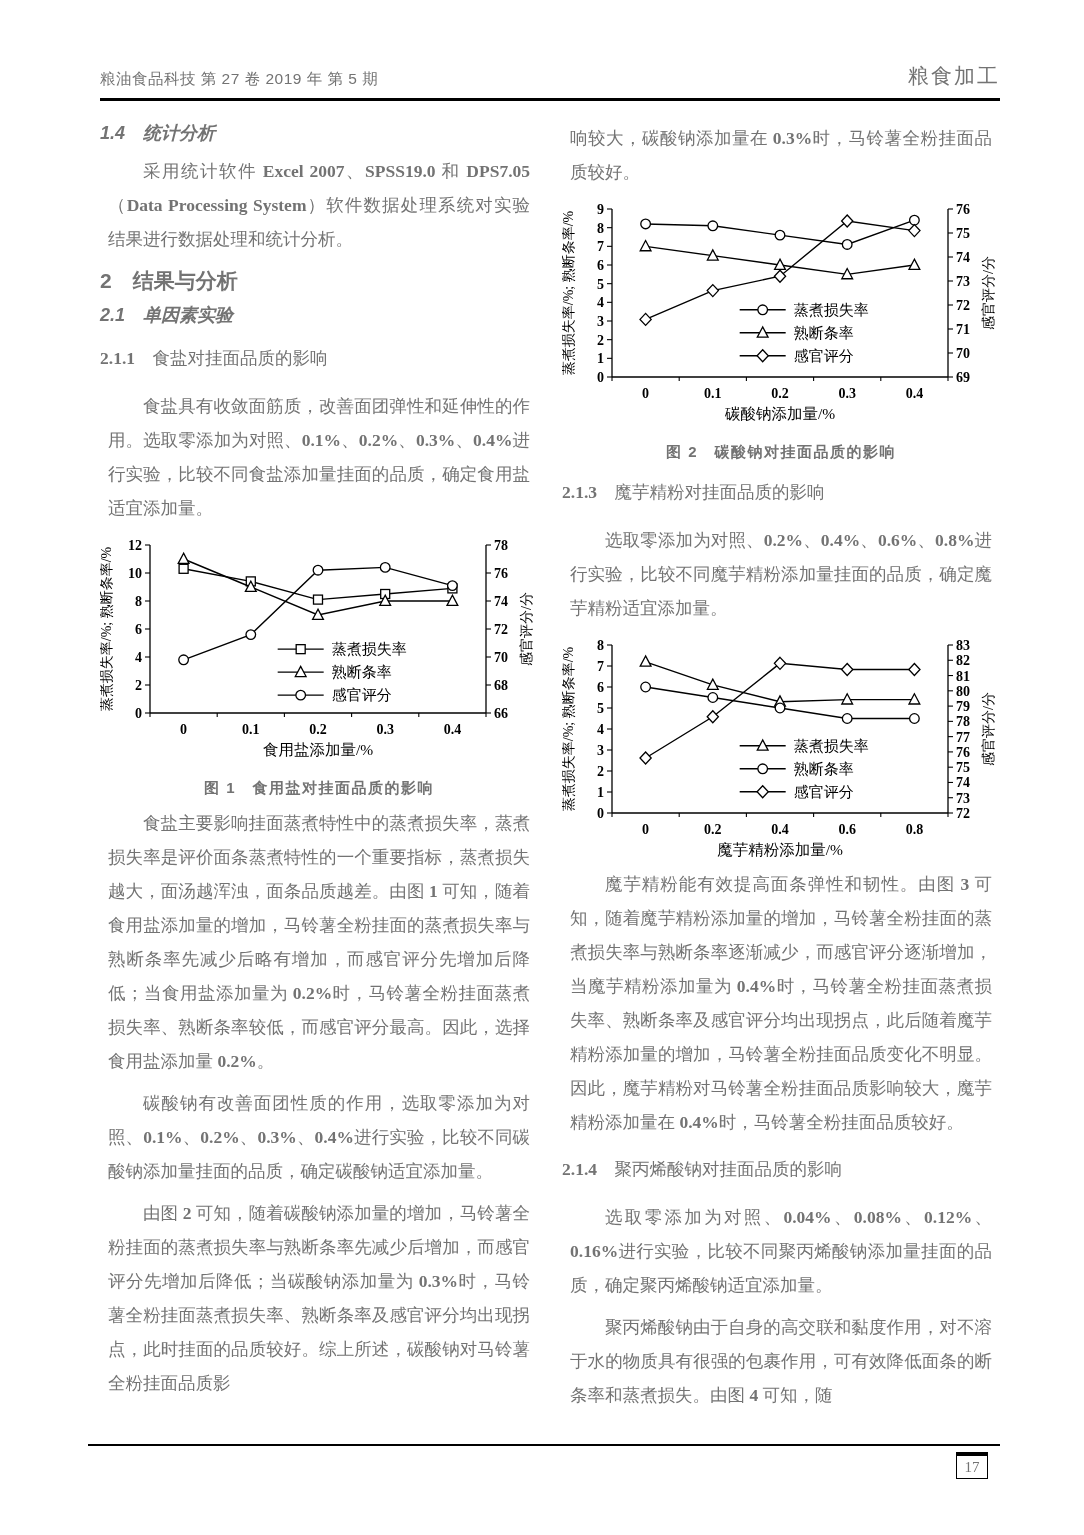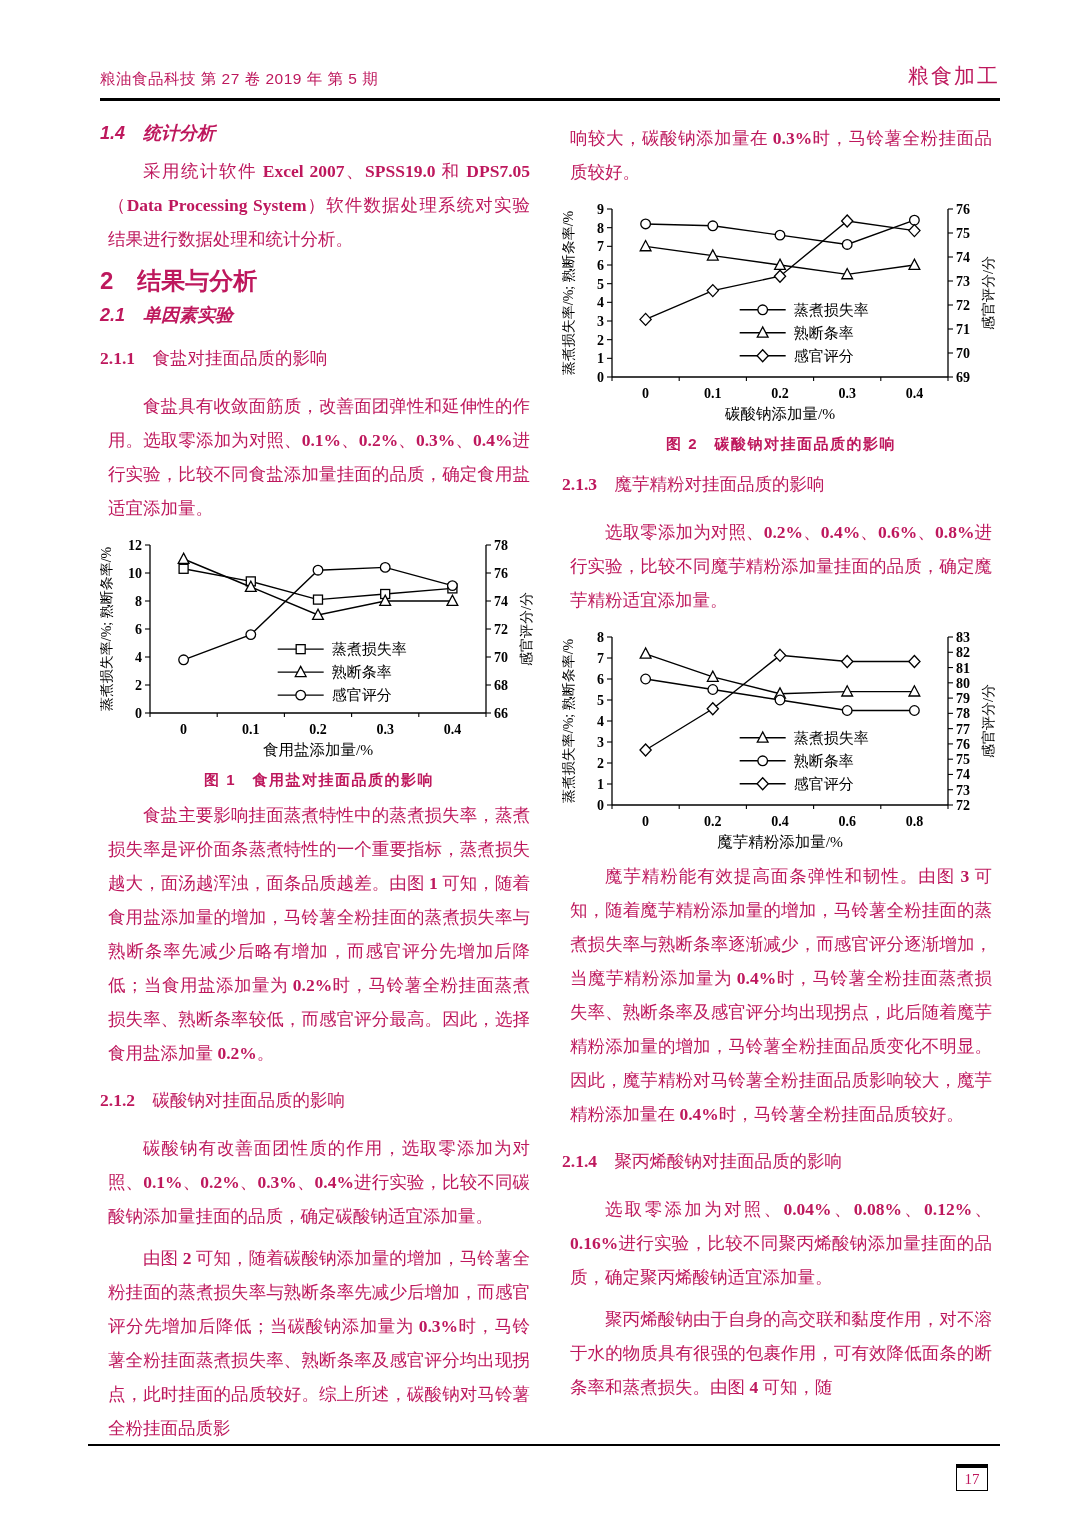--- a/index.html
+++ b/index.html
@@ -1,39 +1,39 @@
 <!DOCTYPE html>
 <html><head>
 <meta charset="utf-8">
 <style>
   html,body{margin:0;padding:0;background:#e8e8e8;}
   .page{position:relative;width:1084px;height:1535px;background:#fff;overflow:hidden;
-        font-family:"Liberation Serif","DejaVu Serif",serif;color:#be185d;}
+        font-family:"Liberation Serif","DejaVu Serif",serif;color:#737373;}
   .header{position:absolute;top:62px;left:100px;width:900px;display:flex;
           justify-content:space-between;align-items:flex-end;padding-bottom:8px;
           border-bottom:3px solid #000;}
   .header-left{font-family:"Liberation Sans","DejaVu Sans",sans-serif;font-size:15.5px;letter-spacing:.5px;}
   .header-right{font-family:"Liberation Sans","DejaVu Sans",sans-serif;font-size:21px;font-weight:normal;letter-spacing:2px;}
   .columns{position:absolute;top:113px;left:100px;width:900px;display:flex;gap:24px;}
   .col{width:438px;font-size:17.5px;line-height:34px;text-align:justify;}
   .para{margin:8px;text-indent:2em;}
   .para.noindent{text-indent:0;}
   .h-sub{font-family:"Liberation Sans","DejaVu Sans",sans-serif;font-weight:bold;
          font-size:18px;line-height:26px;margin:7px 0 5px;text-indent:0;font-style:italic;}
   .h-main{font-family:"Liberation Sans","DejaVu Sans",sans-serif;font-weight:bold;
-          font-size:24px;line-height:28px;margin:11px 0 7px;text-indent:0;}
+          font-size:21px;line-height:28px;margin:11px 0 7px;text-indent:0;}
   .h-s3{font-size:17.5px;font-weight:normal;line-height:33px;margin:14px 0;text-indent:0;}
   .figure{margin:8px 0 4px;text-align:center;}
   .figure svg{display:block;margin:0 auto;}
   .figcap{font-family:"Liberation Sans","DejaVu Sans",sans-serif;font-weight:bold;
-          font-size:15px;line-height:20px;letter-spacing:1.5px;margin-top:11px;text-indent:0;}
+          font-size:15px;line-height:20px;letter-spacing:1.5px;margin-top:19px;text-indent:0;}
   .footer-line{position:absolute;top:1444px;left:88px;width:912px;height:2px;background:#000;}
   .page-num{position:absolute;top:1452px;left:956px;width:30px;height:22px;
             border:1px solid #000;border-top:4px solid #000;display:flex;
-            align-items:center;justify-content:center;font-size:15px;margin-top:12px;}
+            align-items:center;justify-content:center;font-size:15px;}
   b{font-weight:bold;}
 </style>
 </head>
 <body>
 
 <div class="page">
 
   <div class="header">
     <span class="header-left">粮油食品科技 第 27 卷  2019 年  第 5 期</span>
     <span class="header-right">粮食加工</span>
@@ -121,21 +121,20 @@
             <polygon points="200.68,133.35999999999999 195.28,143.56 206.08,143.56" fill="#fff" stroke="#000" stroke-width="1.3"></polygon>
             <text x="231.68" y="144.16" text-anchor="start" font-size="15" font-family="&quot;Liberation Serif&quot;,&quot;DejaVu Serif&quot;,serif" fill="#000" font-weight="400">熟断条率</text>
             <line x1="177.68" y1="162.16" x2="223.68" y2="162.16" stroke="#000" stroke-width="1.4"></line>
             <circle cx="200.68" cy="162.16" r="4.8" fill="#fff" stroke="#000" stroke-width="1.3"></circle>
             <text x="231.68" y="167.16" text-anchor="start" font-size="15" font-family="&quot;Liberation Serif&quot;,&quot;DejaVu Serif&quot;,serif" fill="#000" font-weight="400">感官评分</text>
           </svg>
         <figcaption class="figcap">图 1　食用盐对挂面品质的影响</figcaption>
       </figure>
 
       <p class="para">食盐主要影响挂面蒸煮特性中的蒸煮损失率，蒸煮损失率是评价面条蒸煮特性的一个重要指标，蒸煮损失越大，面汤越浑浊，面条品质越差。由图 <b>1</b> 可知，随着食用盐添加量的增加，马铃薯全粉挂面的蒸煮损失率与熟断条率先减少后略有增加，而感官评分先增加后降低；当食用盐添加量为 <b>0.2%</b>时，马铃薯全粉挂面蒸煮损失率、熟断条率较低，而感官评分最高。因此，选择食用盐添加量 <b>0.2%</b>。</p>
-      <div class="h-s3"><b>2.1.2</b>　碳酸钠对挂面品质的影响</div>
       <p class="para">碳酸钠有改善面团性质的作用，选取零添加为对照、<b>0.1%</b>、<b>0.2%</b>、<b>0.3%</b>、<b>0.4%</b>进行实验，比较不同碳酸钠添加量挂面的品质，确定碳酸钠适宜添加量。</p>
       <p class="para">由图 <b>2</b> 可知，随着碳酸钠添加量的增加，马铃薯全粉挂面的蒸煮损失率与熟断条率先减少后增加，而感官评分先增加后降低；当碳酸钠添加量为 <b>0.3%</b>时，马铃薯全粉挂面蒸煮损失率、熟断条率及感官评分均出现拐点，此时挂面的品质较好。综上所述，碳酸钠对马铃薯全粉挂面品质影</p>
     </div>
 
     <div class="col">
       <p class="para noindent">响较大，碳酸钠添加量在 <b>0.3%</b>时，马铃薯全粉挂面品质较好。</p>
 
       <figure class="figure">
         <svg class="chart" viewBox="0 0 438 226" width="438" height="226">
             <line x1="50" y1="12" x2="50" y2="180" stroke="#000" stroke-width="1.3"></line>

